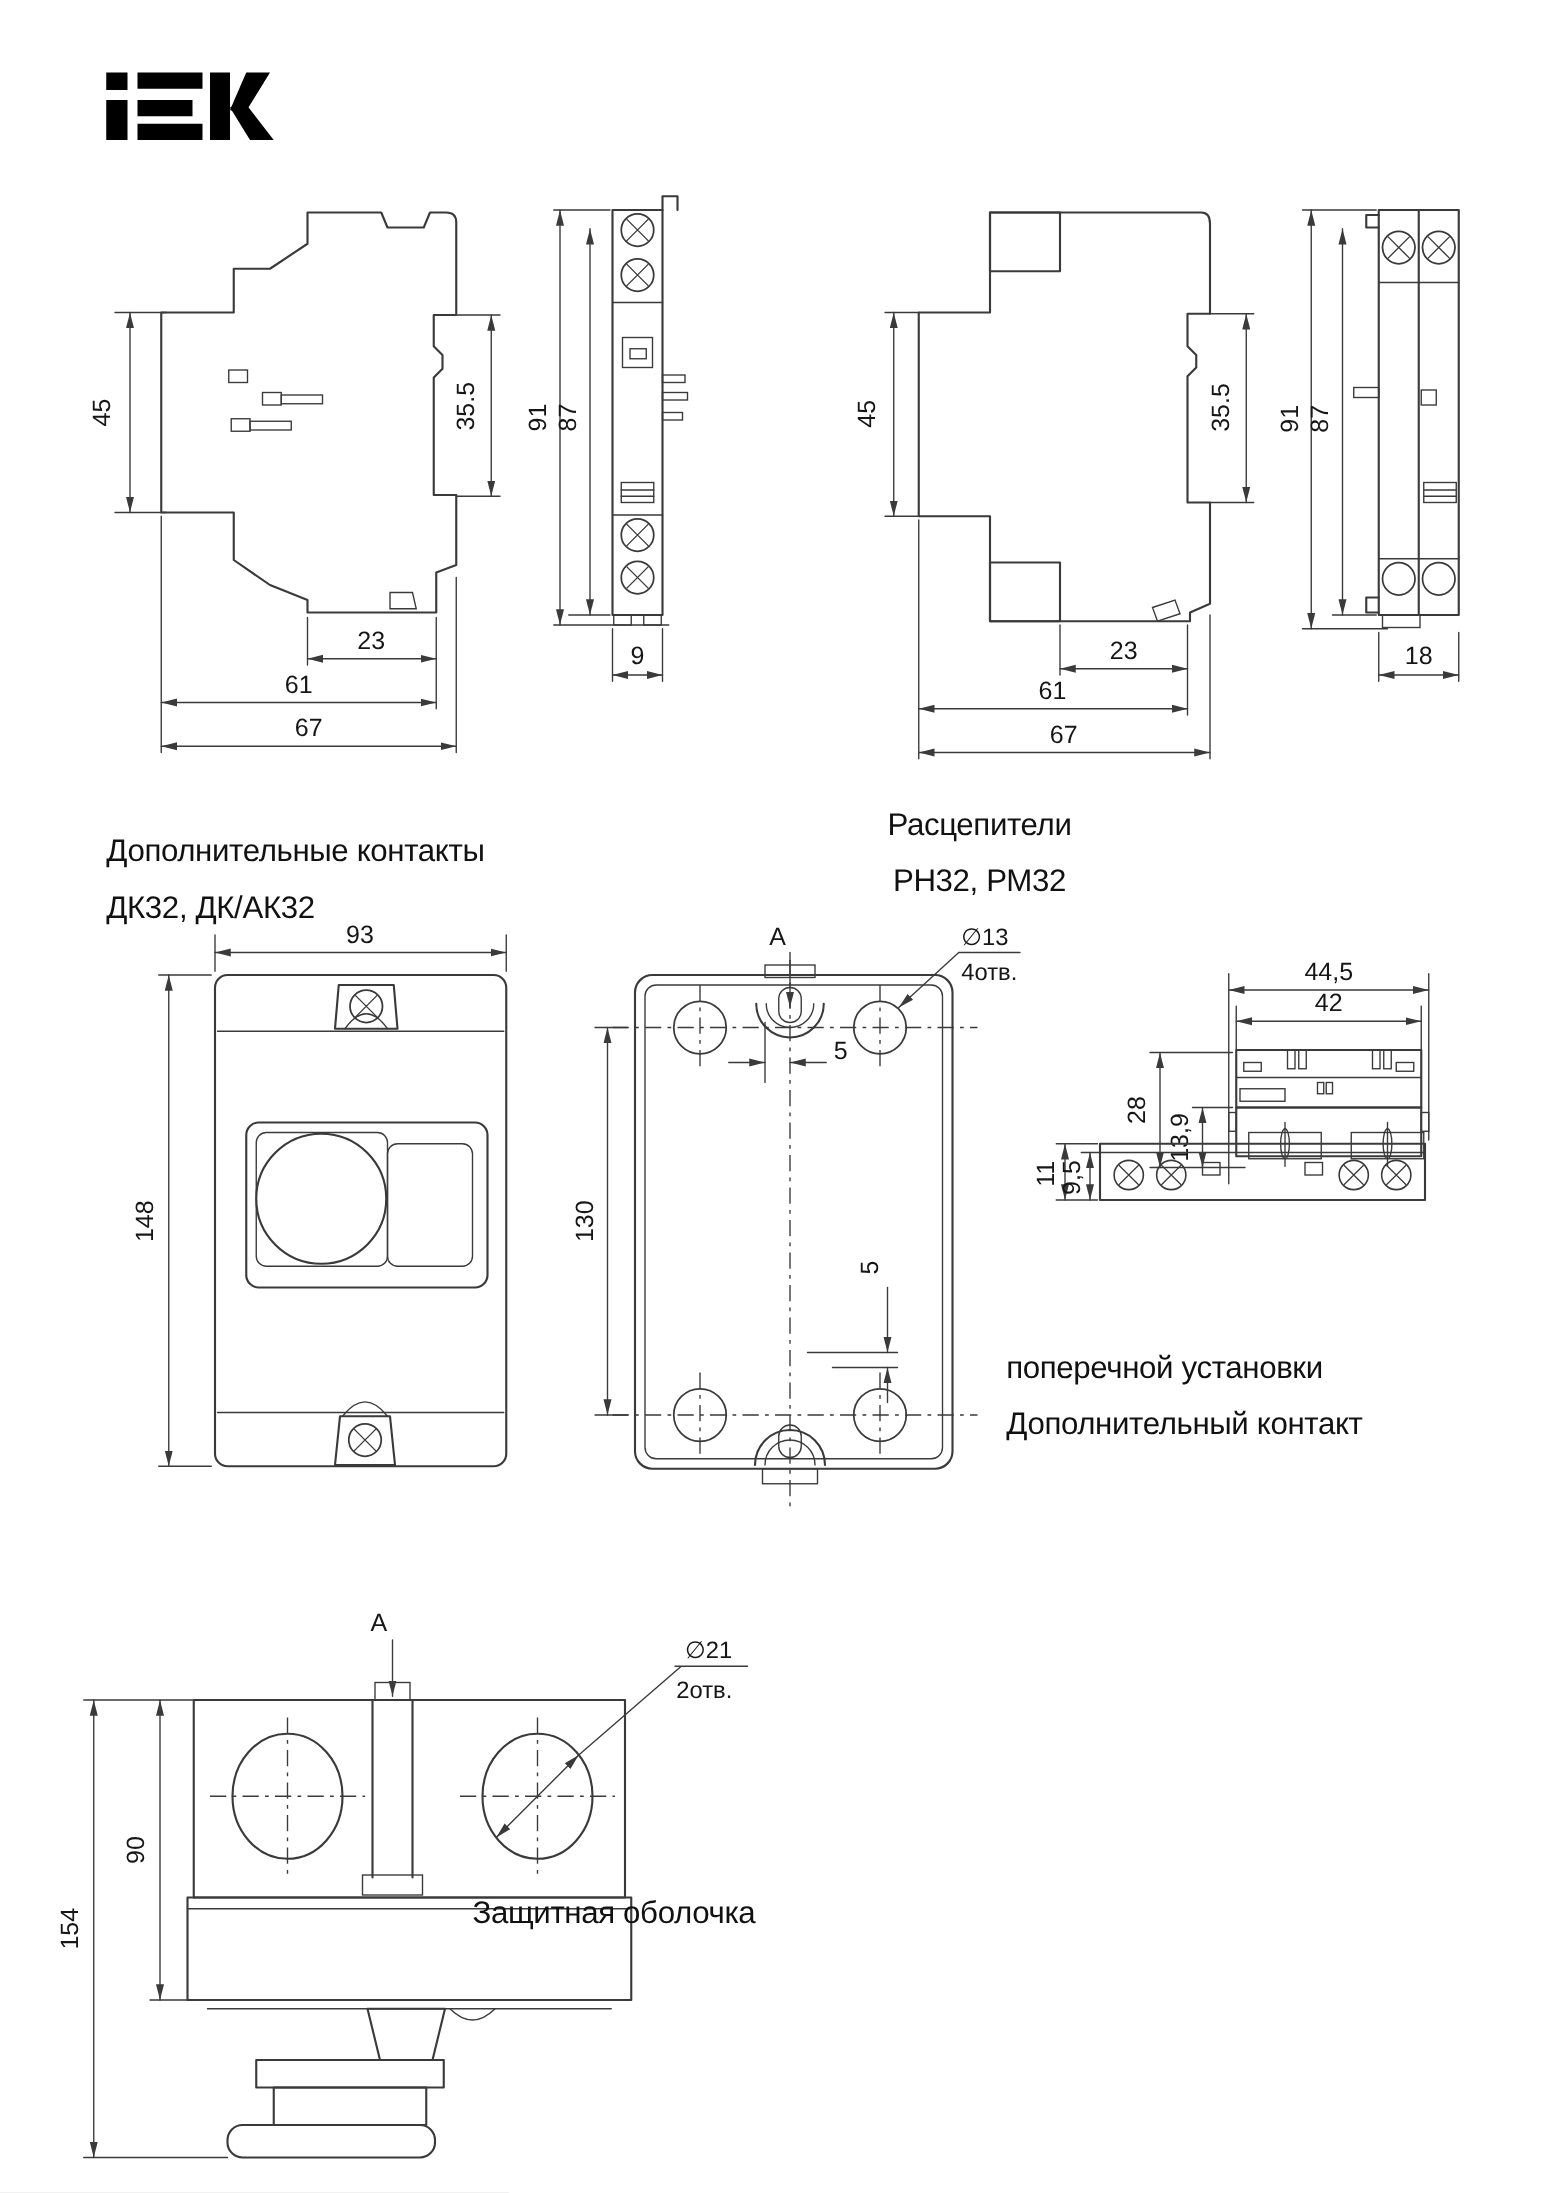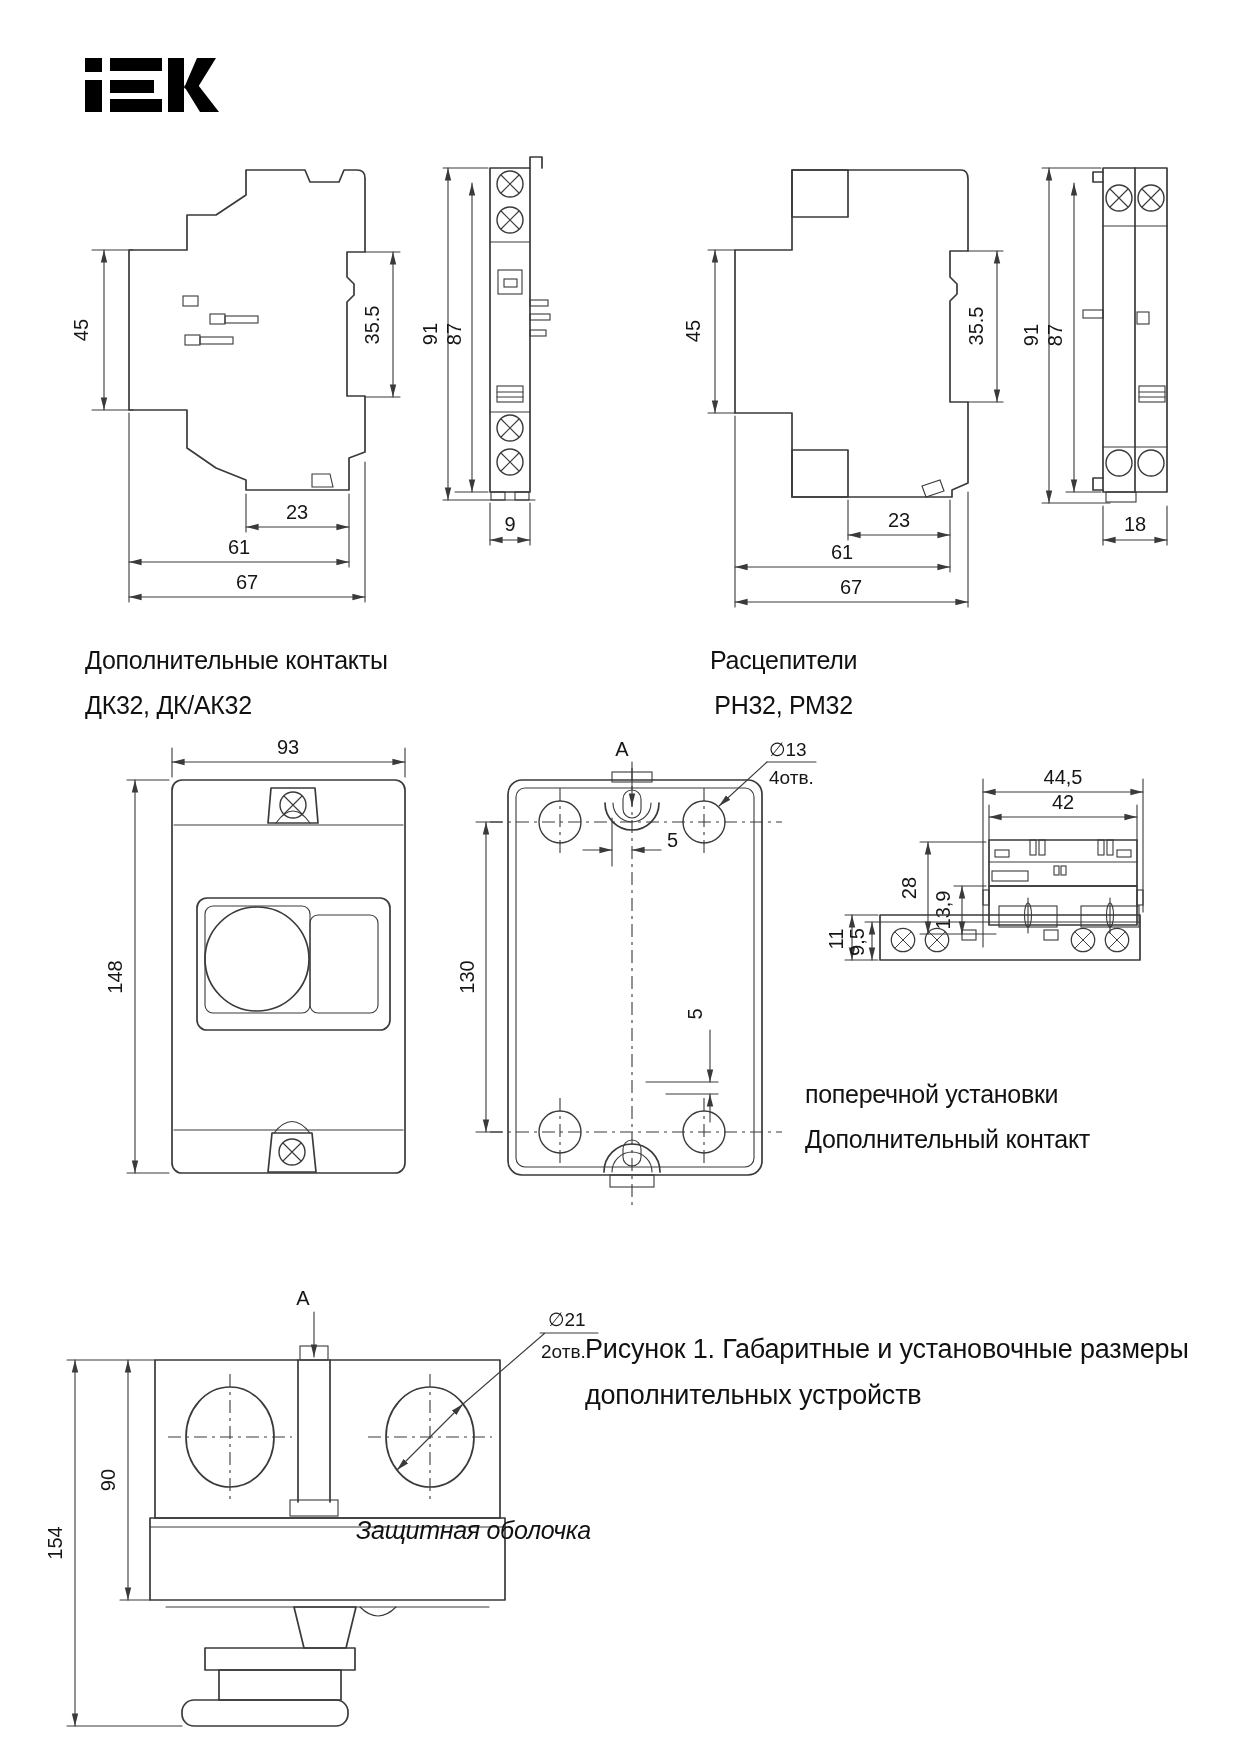--- a/index.html
+++ b/index.html
@@ -295,35 +295,31 @@
     <rect class="s" x="182" y="1700" width="166" height="26" rx="12"></rect>
 
     <path class="t" d="M67,1360 H155 M120,1600 H150 M67,1726 H182"></path>
     <line class="t" x1="128" y1="1360" x2="128" y2="1600" marker-start="url(#arr)" marker-end="url(#arr)"></line>
     <text class="x" x="115" y="1480" text-anchor="middle" transform="rotate(-90 115 1480)">90</text>
     <line class="t" x1="75" y1="1360" x2="75" y2="1726" marker-start="url(#arr)" marker-end="url(#arr)"></line>
     <text class="x" x="62" y="1543" text-anchor="middle" transform="rotate(-90 62 1543)">154</text>
   </g>
 </svg>
 
-  <div class="lbl" style="left:85px;top:638px;">
+  <div class="lbl" style="left:85px;top:659px;">
     <div>Дополнительные контакты</div>
     <div>ДК32, ДК/АК32</div>
   </div>
 
   <div class="lbl" style="left:710px;top:638px;text-align:center;">
     <div>Расцепители</div>
     <div>РН32, РМ32</div>
   </div>
 
   <div class="lbl" style="left:805px;top:1072px;">
     <div>поперечной установки</div>
     <div>Дополнительный контакт</div>
   </div>
 
-  <div class="lbl" style="left:356px;top:1508px;font-style:italic;">Защитная оболочка</div>
-
-  <div class="cap" style="left:585px;top:1326px;">
-    <div>Рисунок 1. Габаритные и установочные размеры</div>
-    <div>дополнительных устройств</div>
-  </div>
+  <div class="lbl" style="left:378px;top:1508px;">Защитная оболочка</div>
+
 
 </div>
 
 </body></html>

